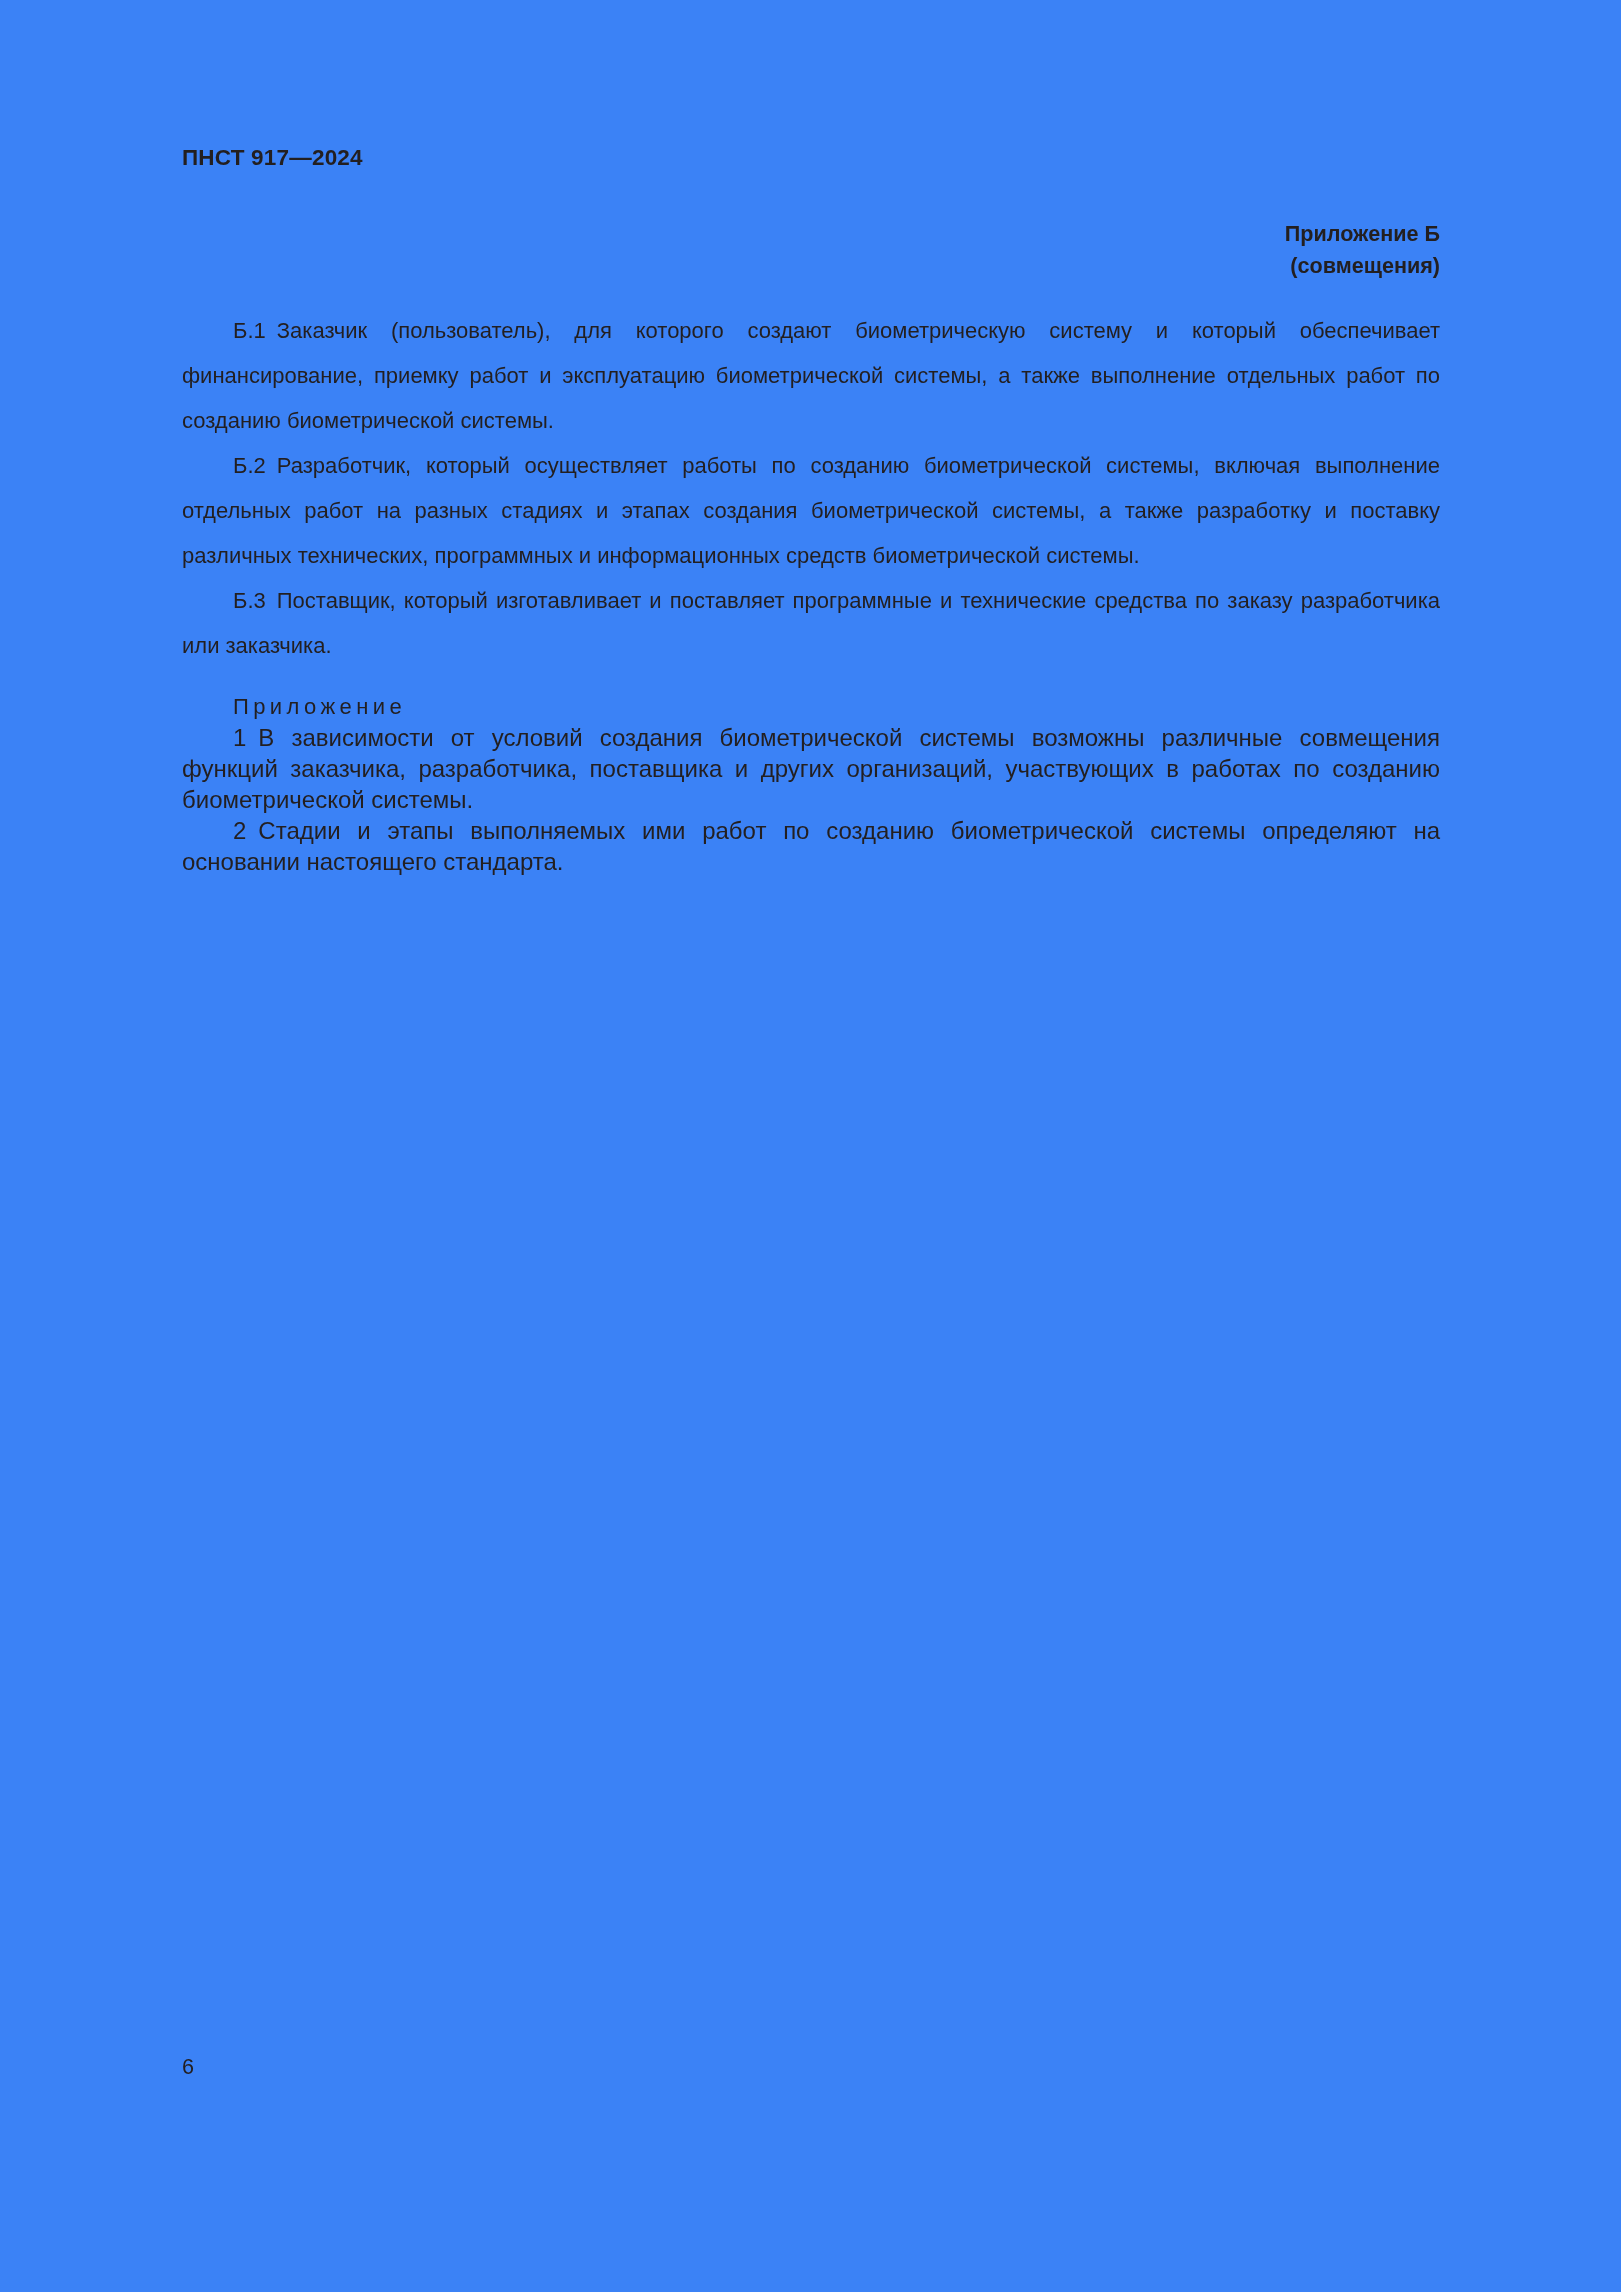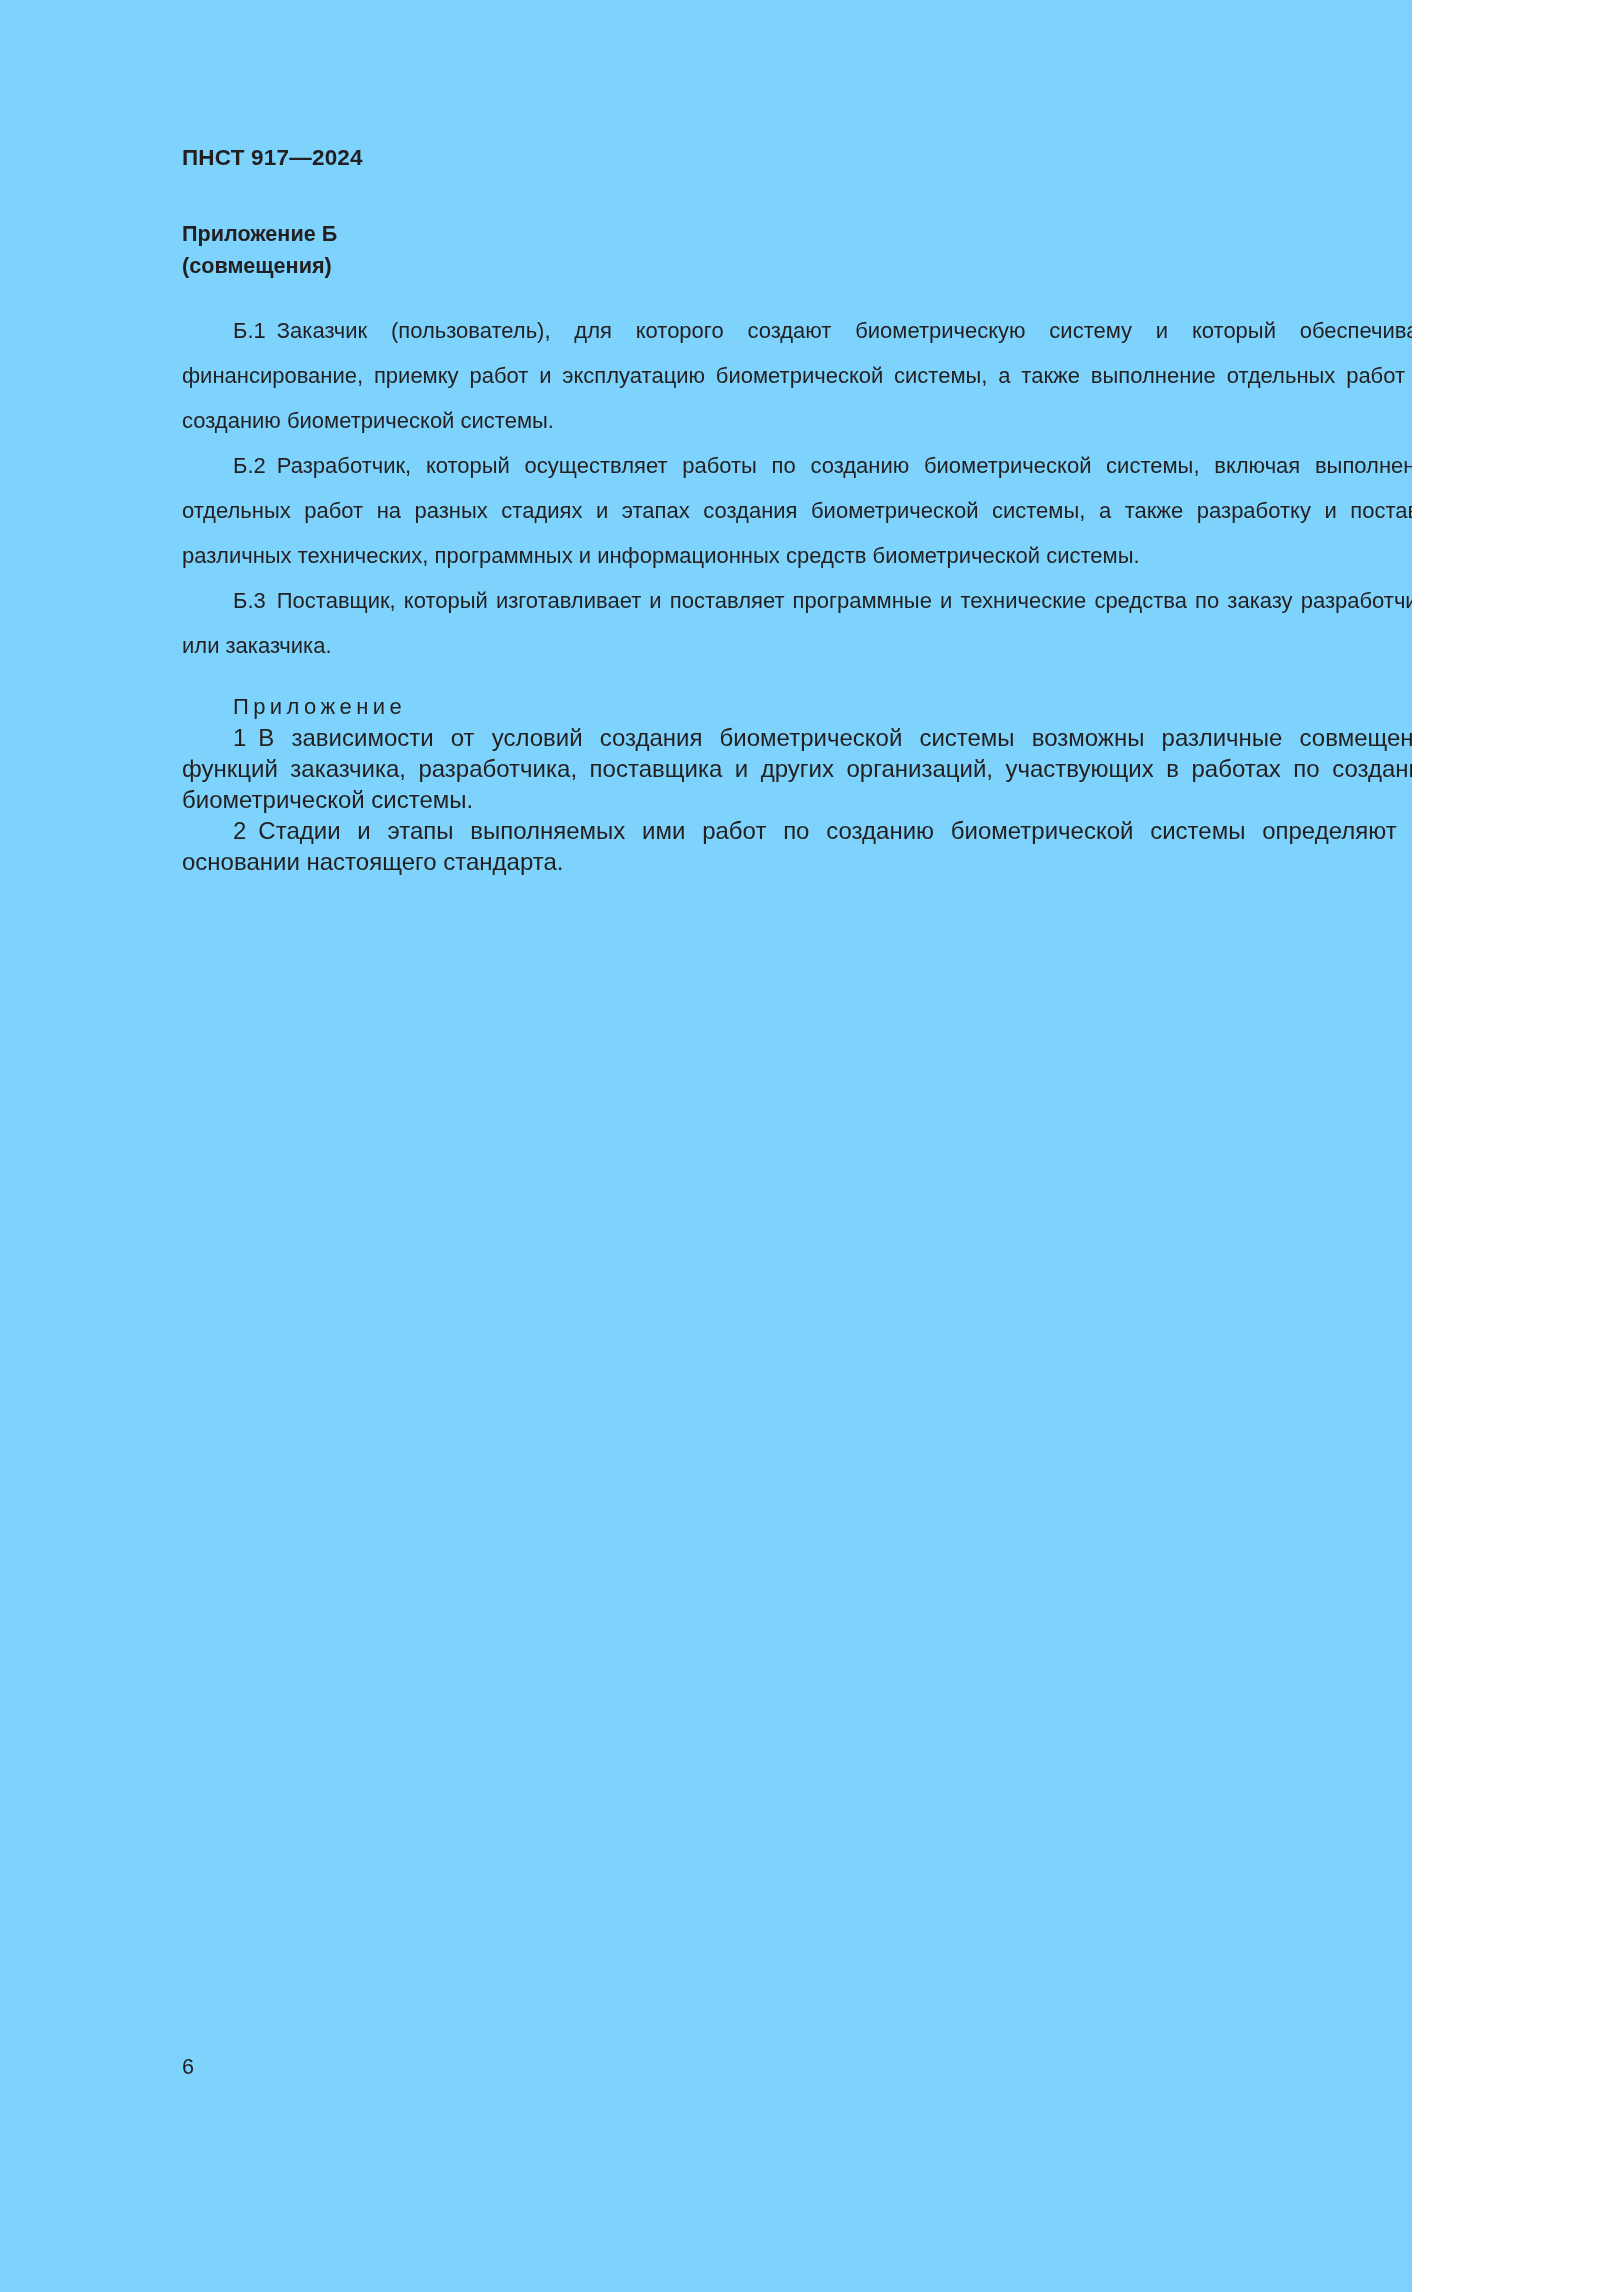--- a/index.html
+++ b/index.html
@@ -7,23 +7,23 @@
     margin: 0;
     padding: 0;
     background: #ffffff;
   }
   body {
     font-family: "Liberation Sans", "DejaVu Sans", sans-serif;
     color: #231f20;
   }
   .page {
     position: relative;
-    width: 1412px;
+    width: 1621px;
     height: 2293px;
-    background: #7dd3fc;
+    background: #3b82f6;
     overflow: hidden;
     box-sizing: border-box;
   }
   
   .running-head {
     position: absolute;
     left: 182px;
     top: 145px;
     font-size: 22.5px;
     font-weight: bold;
@@ -31,21 +31,21 @@
     white-space: nowrap;
   }
   
   .content {
     position: absolute;
     left: 182px;
     top: 218px;
     width: 1258px;
   }
   .appendix-block {
-    text-align: left;
+    text-align: right;
     font-weight: bold;
     font-size: 21.6px;
     line-height: 32px;
     margin: 0;
   }
   .appendix-block .sub {
     display: block;
   }
   .doc-title {
     margin: 0;

